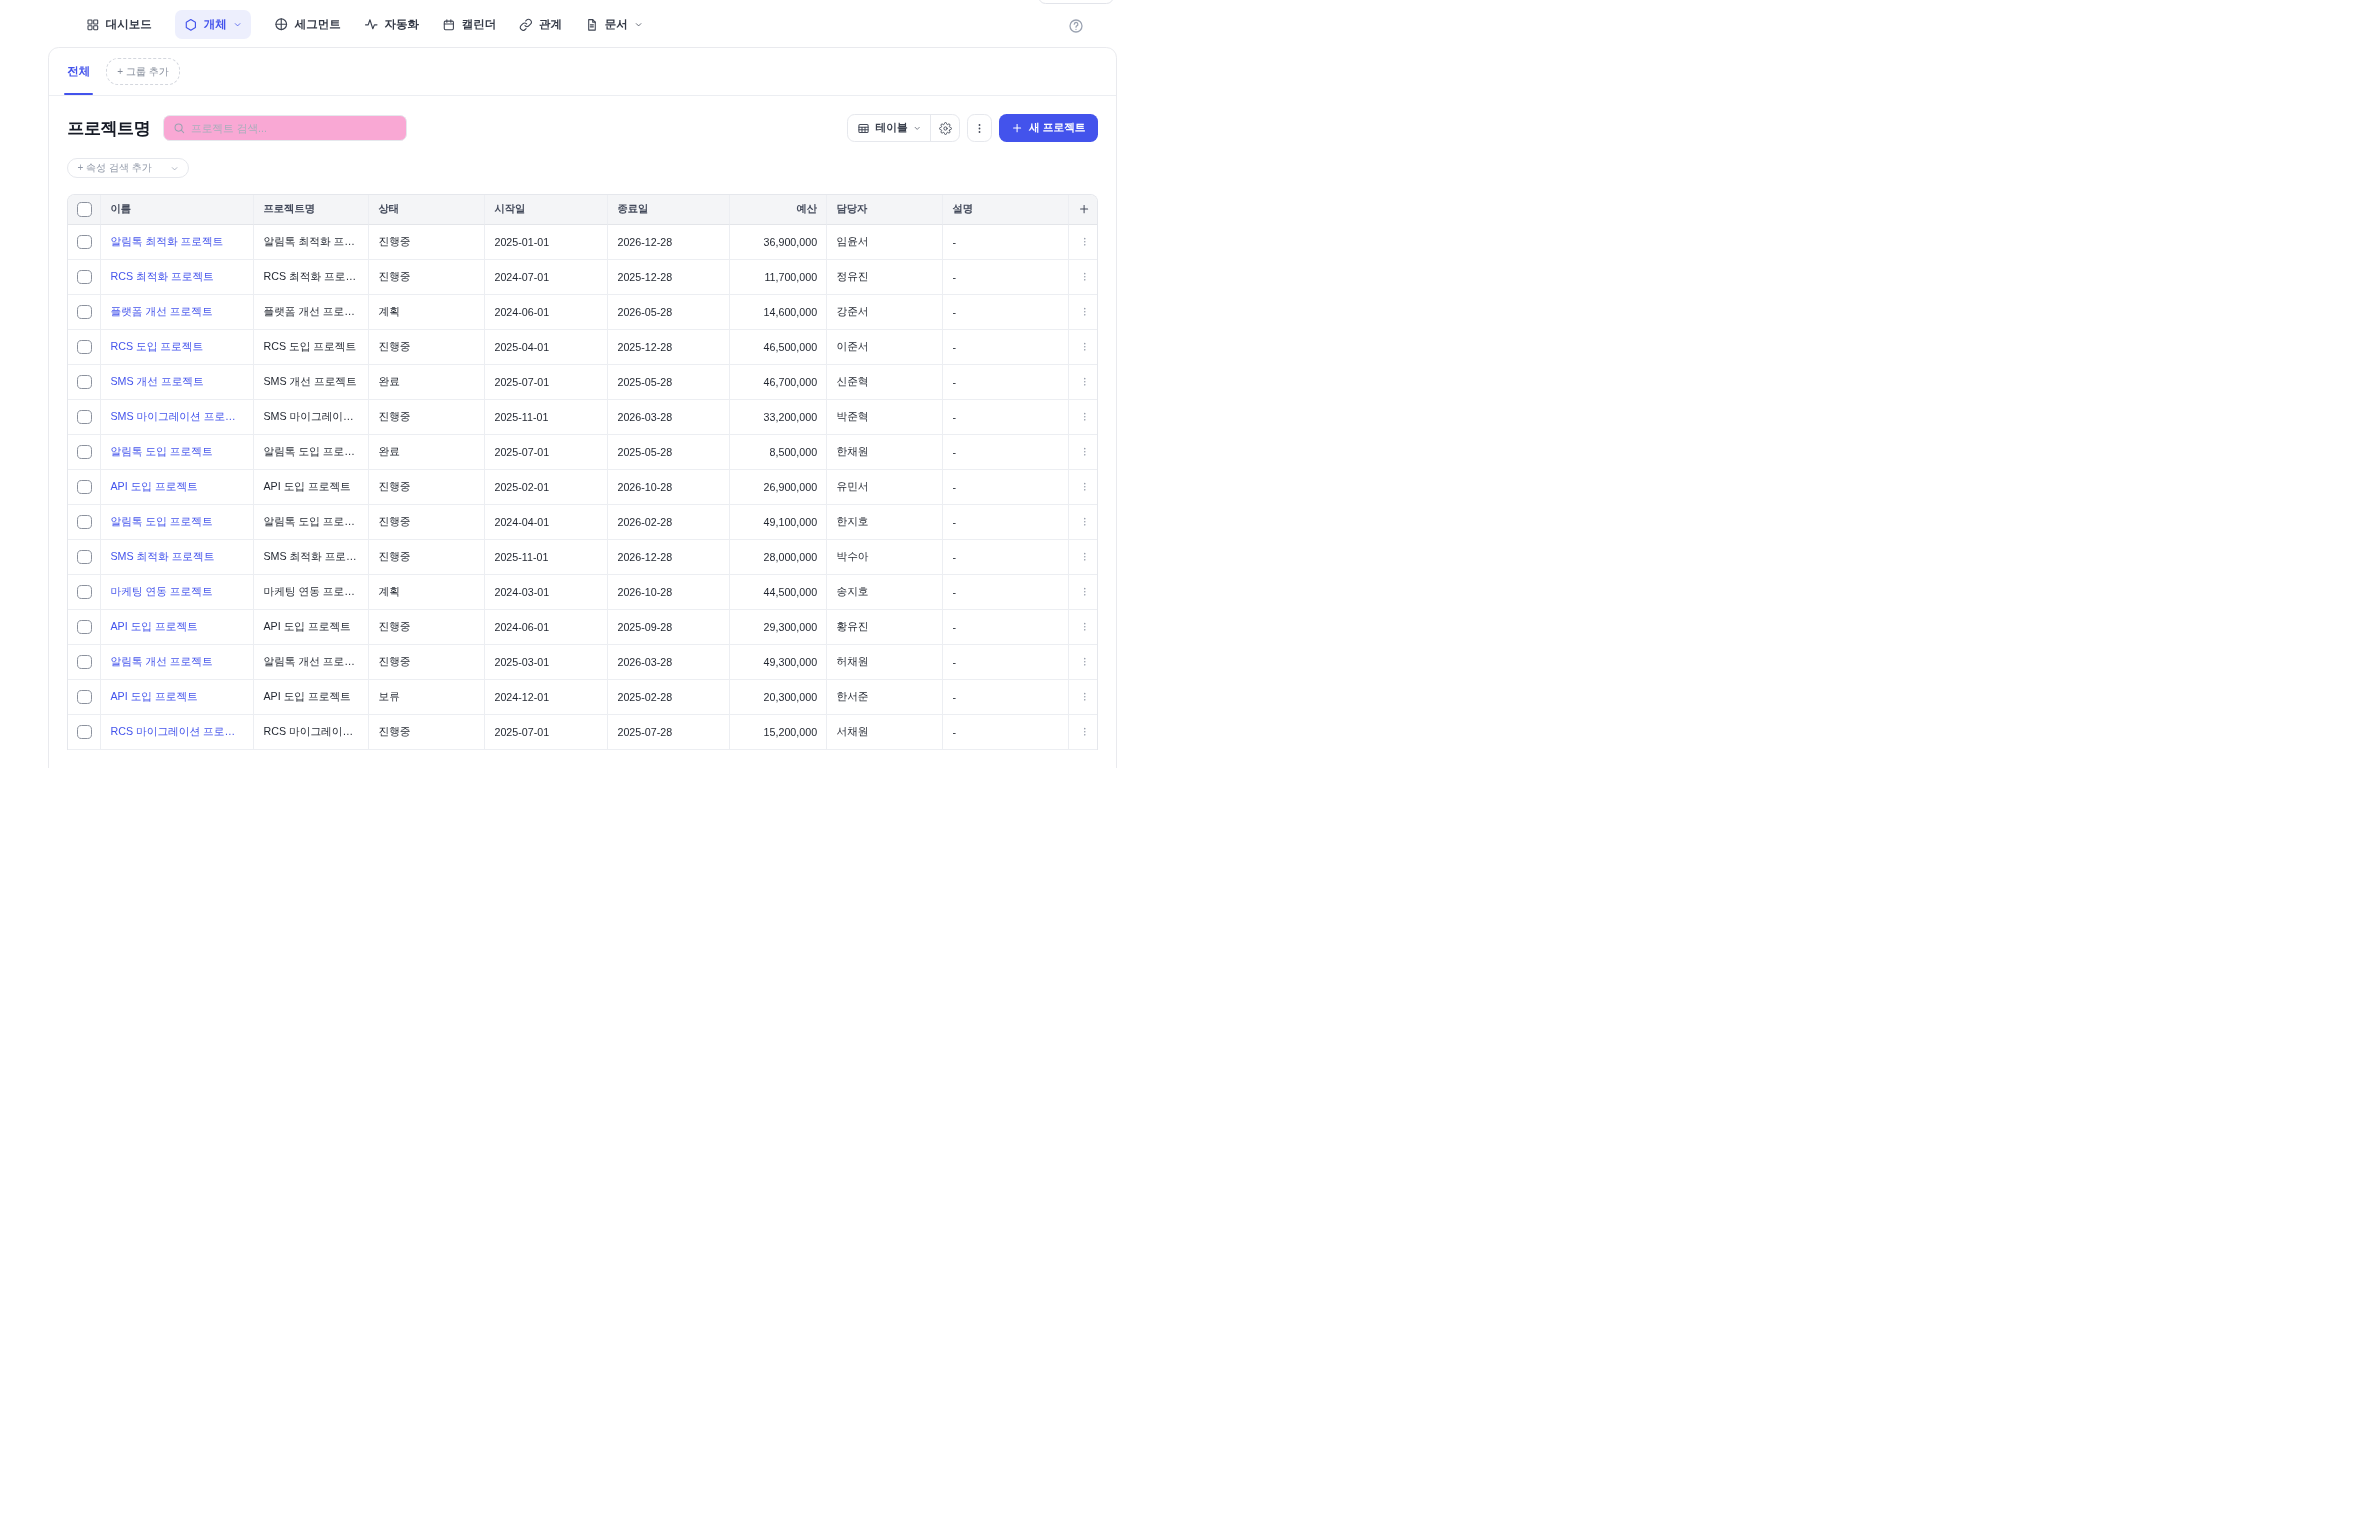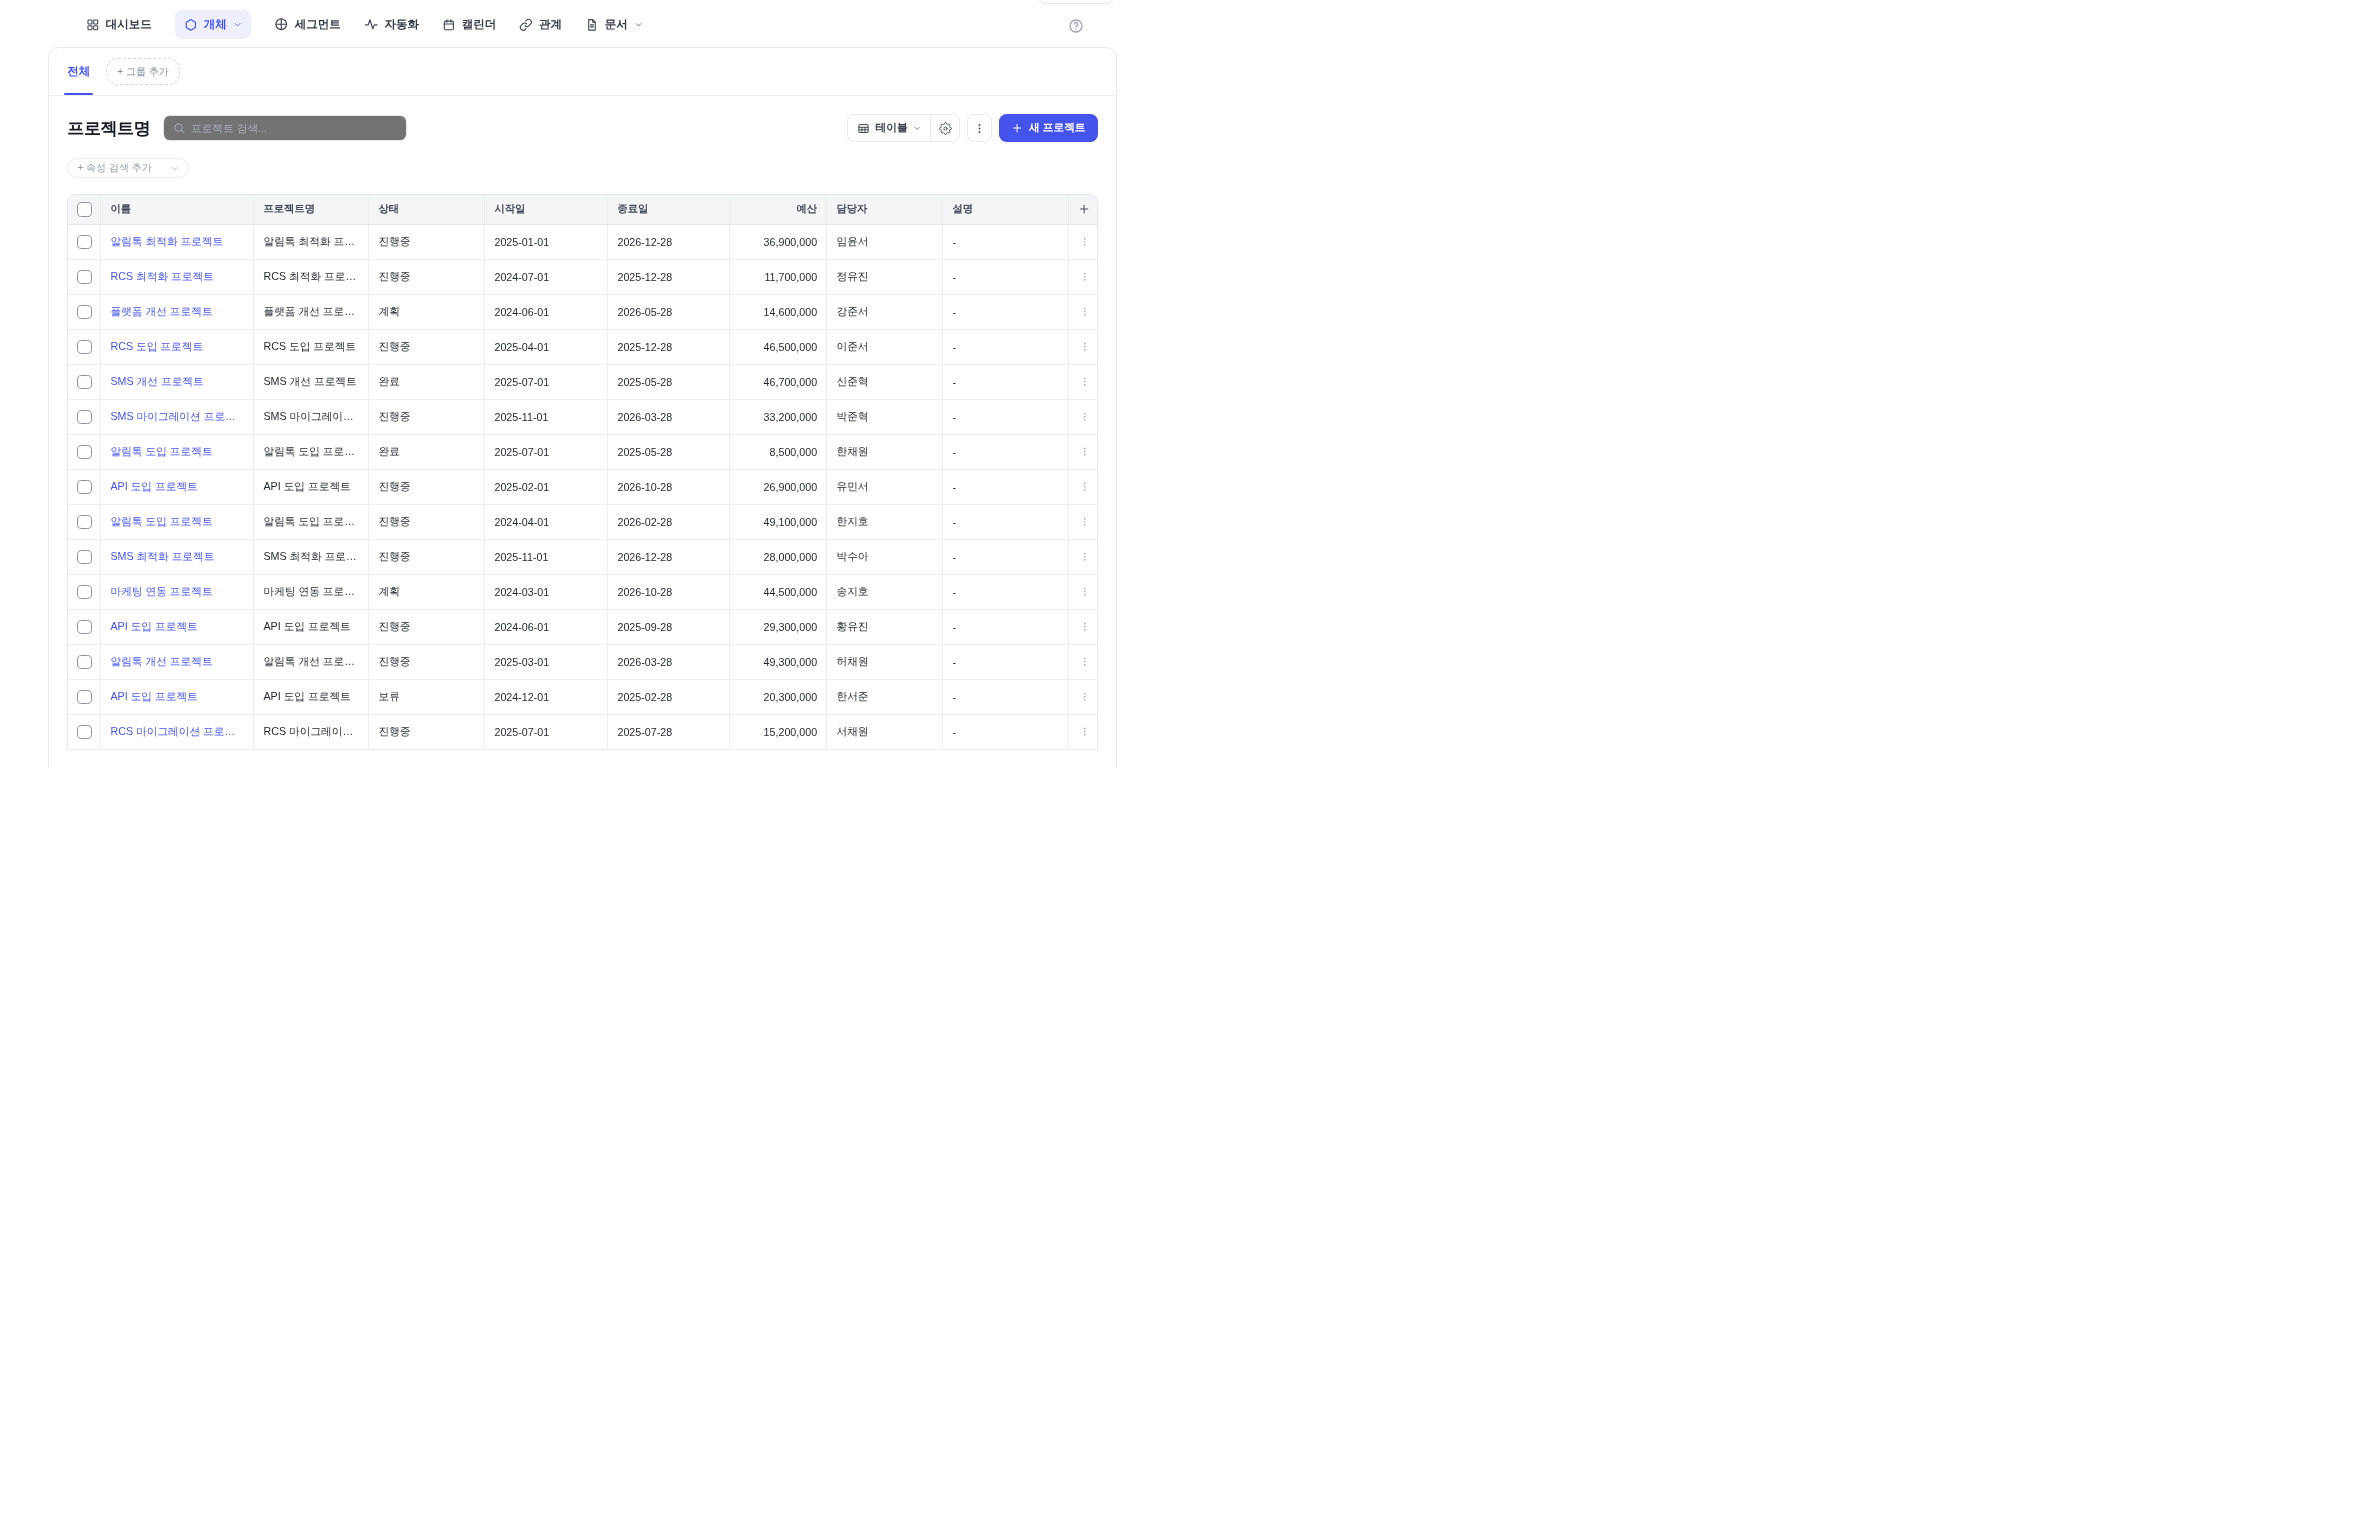--- a/index.html
+++ b/index.html
@@ -85,21 +85,21 @@
   .title-row {
     display: flex; align-items: center;
     padding: 18.3px 18.3px 0 18.3px;
   }
   .page-title { font-size: 17px; font-weight: 800; color: #171b26; letter-spacing: -0.4px; }
   .search-box {
     margin-left: 13px;
     width: 244px; height: 26px;
     border: 0.8px solid #e6e8ed; border-radius: 6.9px;
     display: flex; align-items: center; gap: 6.1px;
-    padding: 0 8.4px; background: #737373;
+    padding: 0 8.4px; background: #f9a8d4;
   }
   .search-box .ic { color: #9aa2b1; }
   .search-box input {
     border: none; outline: none; flex: 1;
     font-size: 10.7px; color: #222734; background: transparent;
     font-family: inherit;
   }
   .search-box input::placeholder { color: #a8aebb; }
   .toolbar { margin-left: auto; display: flex; align-items: center; gap: 6.9px; }
   .seg {

